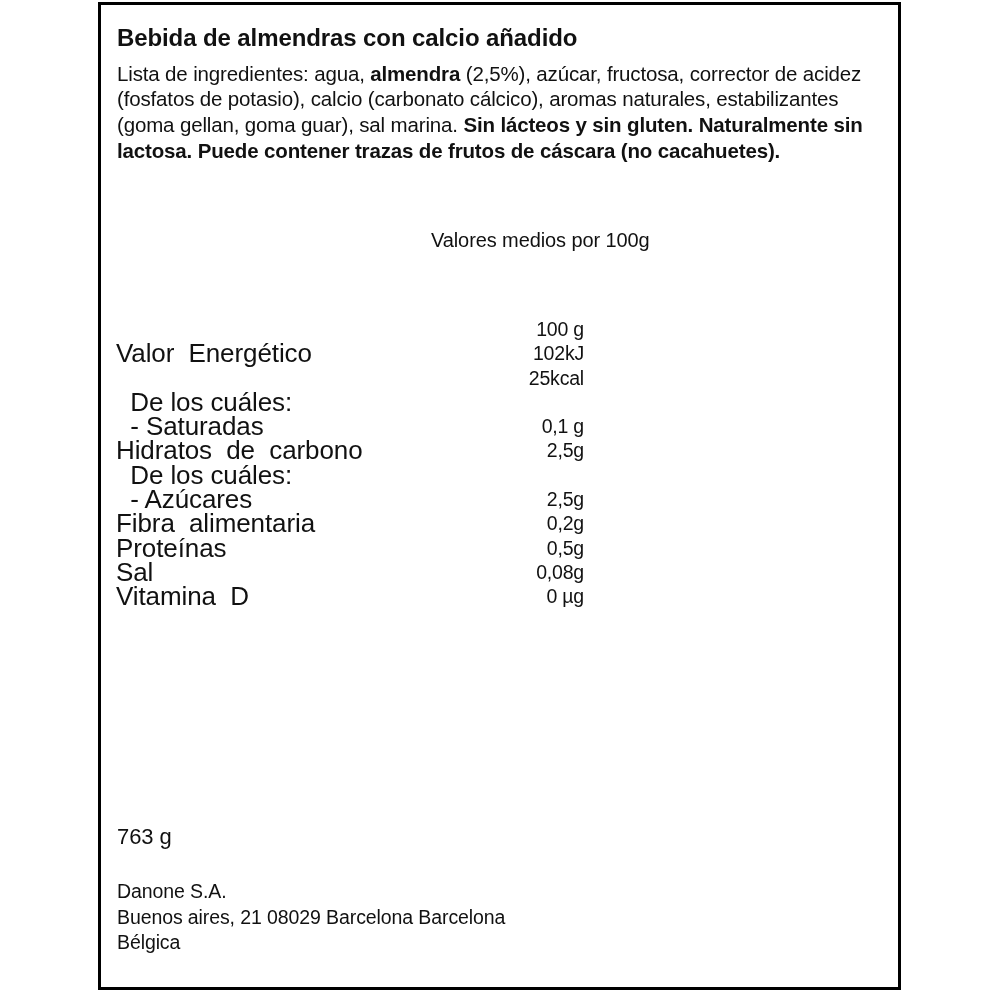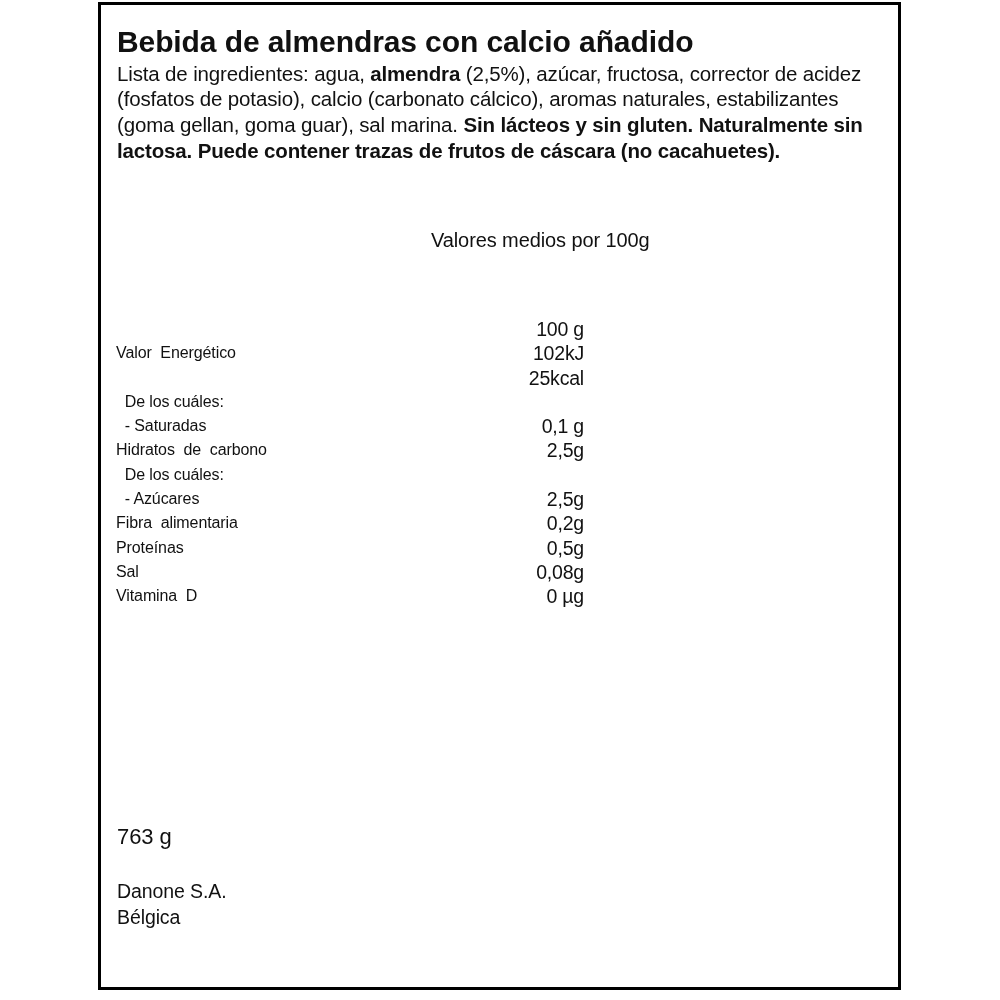--- a/index.html
+++ b/index.html
@@ -29,21 +29,21 @@
     width: 100%;
     height: 100%;
     padding: 0;
   }
 
   
   .product-title {
     position: absolute;
     left: 16px;
     top: 2px;
-    font-size: 30px;
+    font-size: 24px;
     font-weight: bold;
     letter-spacing: -0.1px;
     line-height: 30px;
     white-space: nowrap;
   }
 
   
   .ingredients {
     position: absolute;
     left: 16px;
@@ -75,21 +75,21 @@
     width: 100%;
   }
   .nutri-row {
     position: relative;
     height: 24.3px;
   }
   .nutri-label {
     position: absolute;
     left: 15px;
     top: 0;
-    font-size: 16px;
+    font-size: 26px;
     line-height: 24.3px;
     letter-spacing: -0.1px;
     white-space: pre;
   }
   .nutri-value {
     position: absolute;
     left: 300px;
     width: 183px;
     top: 0;
     text-align: right;
@@ -198,17 +198,18 @@
           <div class="nutri-label">Vitamina  D</div>
           <div class="nutri-value">0 µg</div>
         </div>
       </div>
 
 
     <div class="net-weight">763 g</div>
 
     <div class="manufacturer">
       <div class="company">Danone S.A.</div>
+      <div class="addr-line">Buenos aires, 21 08029 Barcelona Barcelona</div>
       <div class="addr-line">Bélgica</div>
     </div>
 
   </div>
 </div>
 
 </body></html>

